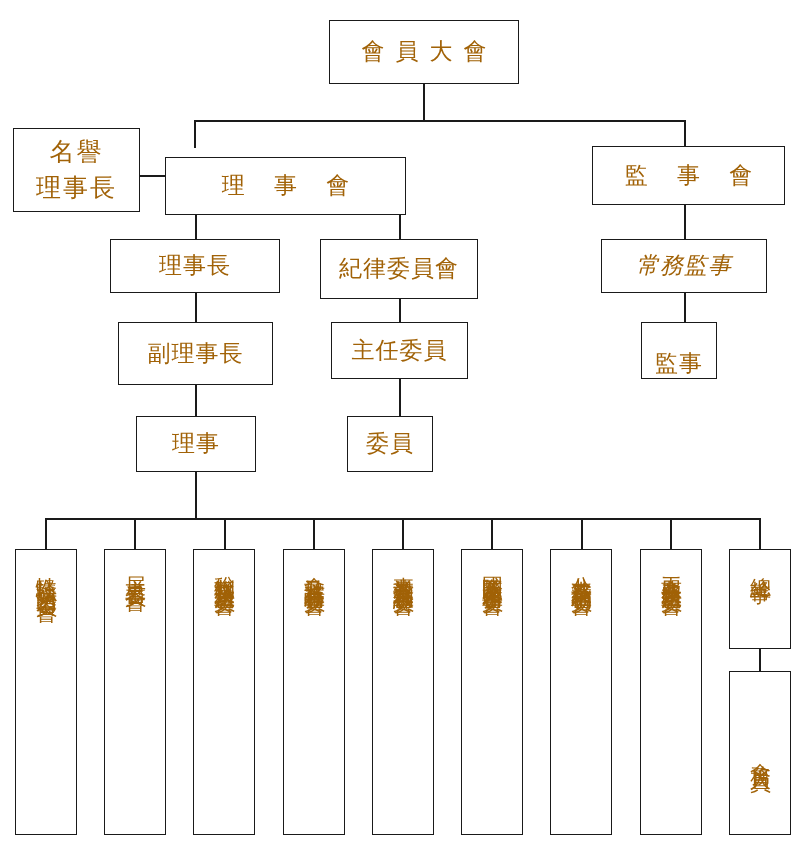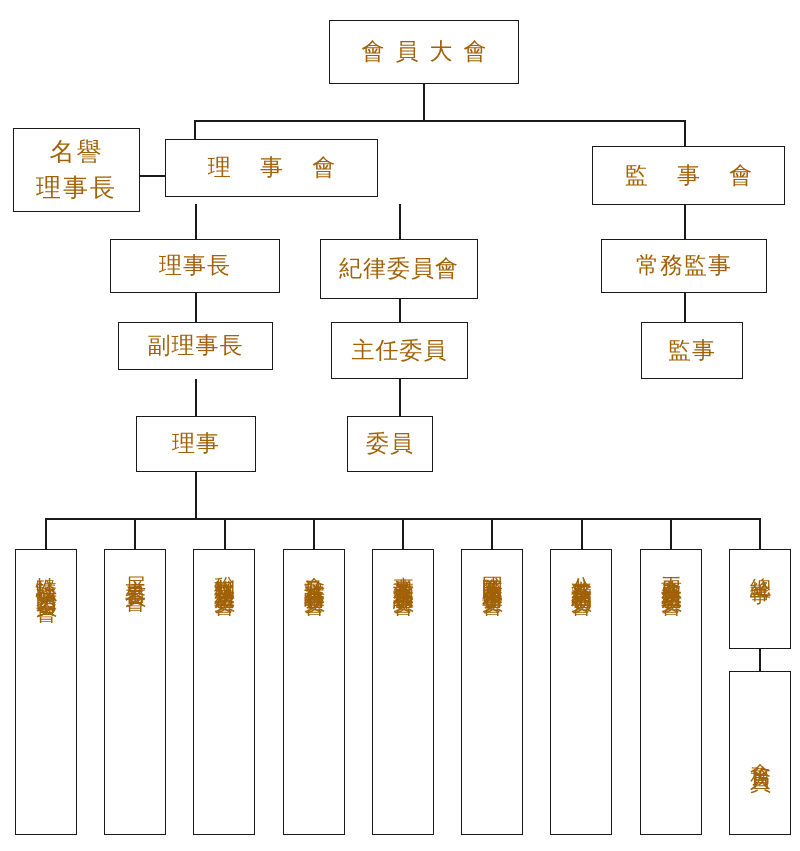--- a/index.html
+++ b/index.html
@@ -112,49 +112,49 @@
 
   <div class="box h-box wide" style="left:329px; top:20px; width:190px; height:64px;">
     <span class="label">會員大會</span>
   </div>
 
   <div class="box h-box two-line" style="left:13px; top:128px; width:127px; height:84px;">
     <span class="label">名譽
 理事長</span>
   </div>
 
-  <div class="box h-box wide" style="left:165px; top:139px; width:213px; height:58px;">
+  <div class="box h-box wide" style="left:165px; top:157px; width:241px; height:58px;">
     <span class="label">理 事 會</span>
   </div>
 
   <div class="box h-box wide" style="left:592px; top:146px; width:193px; height:59px;">
     <span class="label">監 事 會</span>
   </div>
 
   <div class="box h-box" style="left:110px; top:239px; width:170px; height:54px;">
     <span class="label">理事長</span>
   </div>
 
   <div class="box h-box" style="left:320px; top:239px; width:158px; height:60px;">
     <span class="label">紀律委員會</span>
   </div>
 
-  <div class="box h-box" style="left:601px; top:239px; width:166px; height:54px;">
+  <div class="box h-box" style="left:601px; top:239px; width:166px; height:54px;font-style:italic;">
     <span class="label">常務監事</span>
   </div>
 
-  <div class="box h-box" style="left:118px; top:322px; width:155px; height:48px;">
+  <div class="box h-box" style="left:118px; top:322px; width:155px; height:63px;">
     <span class="label">副理事長</span>
   </div>
 
   <div class="box h-box" style="left:331px; top:322px; width:137px; height:57px;">
     <span class="label">主任委員</span>
   </div>
 
-  <div class="box h-box" style="left:641px; top:322px; width:102px; height:57px;">
+  <div class="box h-box" style="left:641px; top:322px; width:76px; height:57px;align-items:flex-end;">
     <span class="label">監事</span>
   </div>
 
   <div class="box h-box" style="left:136px; top:416px; width:120px; height:56px;">
     <span class="label">理事</span>
   </div>
 
   <div class="box h-box" style="left:347px; top:416px; width:86px; height:56px;">
     <span class="label">委員</span>
   </div>

